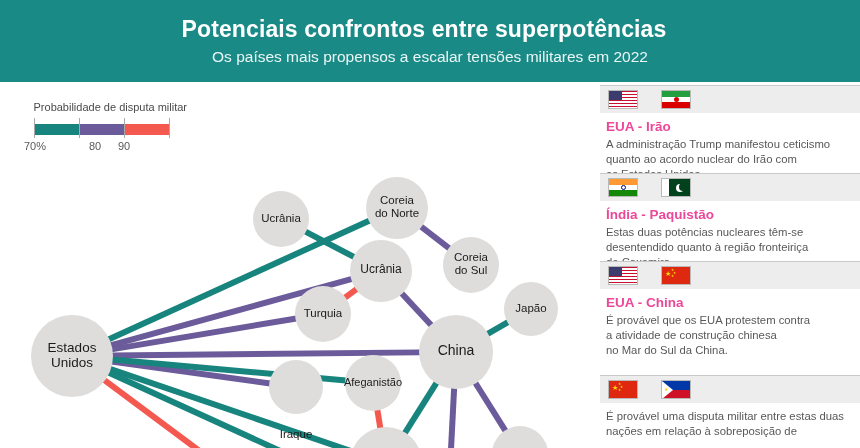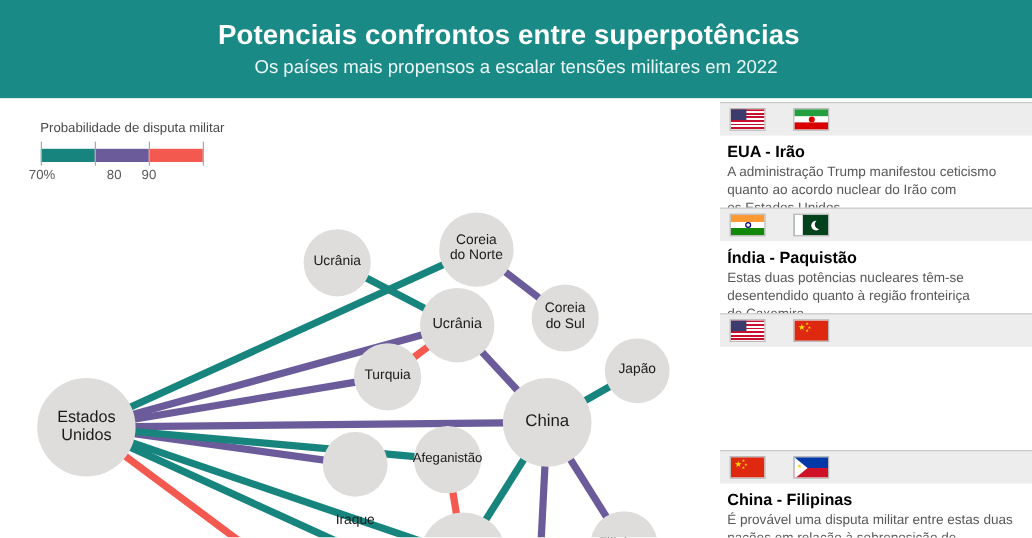--- a/index.html
+++ b/index.html
@@ -64,21 +64,21 @@
     position:relative;height:27px;background:#ededed;
     border-top:1px solid #c9c9c9;
     display:flex;align-items:center;padding-left:8px;
   }
   .flag{
     width:30px;height:19px;margin-right:23px;
     border:1px solid #b9b9b9;box-sizing:border-box;position:relative;overflow:hidden;
   }
   .card-body{padding:6px 8px 0 6px;}
   .card-title{
-    color:#000000;font-size:13.5px;font-weight:bold;margin:0 0 2px 0;line-height:1.15;
+    color:#ec4899;font-size:13.5px;font-weight:bold;margin:0 0 2px 0;line-height:1.15;
   }
   .card-text{
     color:#58585a;font-size:11.3px;line-height:1.33;margin:0;white-space:pre-line;
   }
 </style>
 </head>
 <body>
 
 <div id="root">
 
@@ -212,38 +212,43 @@
             <div style="position:absolute;left:0;top:0;width:13px;height:9px;background:#3c3b6e;"></div>
           </div>
           <div class="flag">
             <div style="position:absolute;inset:0;background:#de2910;"></div>
             <div style="position:absolute;left:3px;top:3px;color:#ffde00;font-size:7px;line-height:7px;">★</div>
             <div style="position:absolute;left:9px;top:2px;color:#ffde00;font-size:3.5px;line-height:3.5px;">★</div>
             <div style="position:absolute;left:11px;top:5px;color:#ffde00;font-size:3.5px;line-height:3.5px;">★</div>
             <div style="position:absolute;left:9px;top:8px;color:#ffde00;font-size:3.5px;line-height:3.5px;">★</div>
           </div>
         </div>
+        <div class="card-body">
+          <div class="card-title">EUA - China</div>
+          <div class="card-text">É provável que os EUA protestem contra
+a atividade de construção chinesa
+no Mar do Sul da China.</div>
+        </div>
       </div>
       <div class="card" style="top: 290px;">
         <div class="flagrow">
           <div class="flag">
             <div style="position:absolute;inset:0;background:#de2910;"></div>
             <div style="position:absolute;left:3px;top:3px;color:#ffde00;font-size:7px;line-height:7px;">★</div>
             <div style="position:absolute;left:9px;top:2px;color:#ffde00;font-size:3.5px;line-height:3.5px;">★</div>
             <div style="position:absolute;left:11px;top:5px;color:#ffde00;font-size:3.5px;line-height:3.5px;">★</div>
             <div style="position:absolute;left:9px;top:8px;color:#ffde00;font-size:3.5px;line-height:3.5px;">★</div>
           </div>
           <div class="flag">
             <div style="position:absolute;left:0;top:0;right:0;height:50%;background:#0038a8;"></div>
             <div style="position:absolute;left:0;bottom:0;right:0;height:50%;background:#ce1126;"></div>
             <div style="position:absolute;left:0;top:0;bottom:0;width:0;height:0;border-left:11px solid #fff;border-top:9px solid transparent;border-bottom:9px solid transparent;"></div>
             <div style="position:absolute;left:2px;top:6px;color:#fcd116;font-size:5px;line-height:5px;">★</div>
           </div>
         </div>
         <div class="card-body">
-          <div class="card-title">China - Filipinas</div>
           <div class="card-text">É provável uma disputa militar entre estas duas
 nações em relação à sobreposição de</div>
         </div>
       </div>
     </div>
 
 </div>
 
 </body></html>

